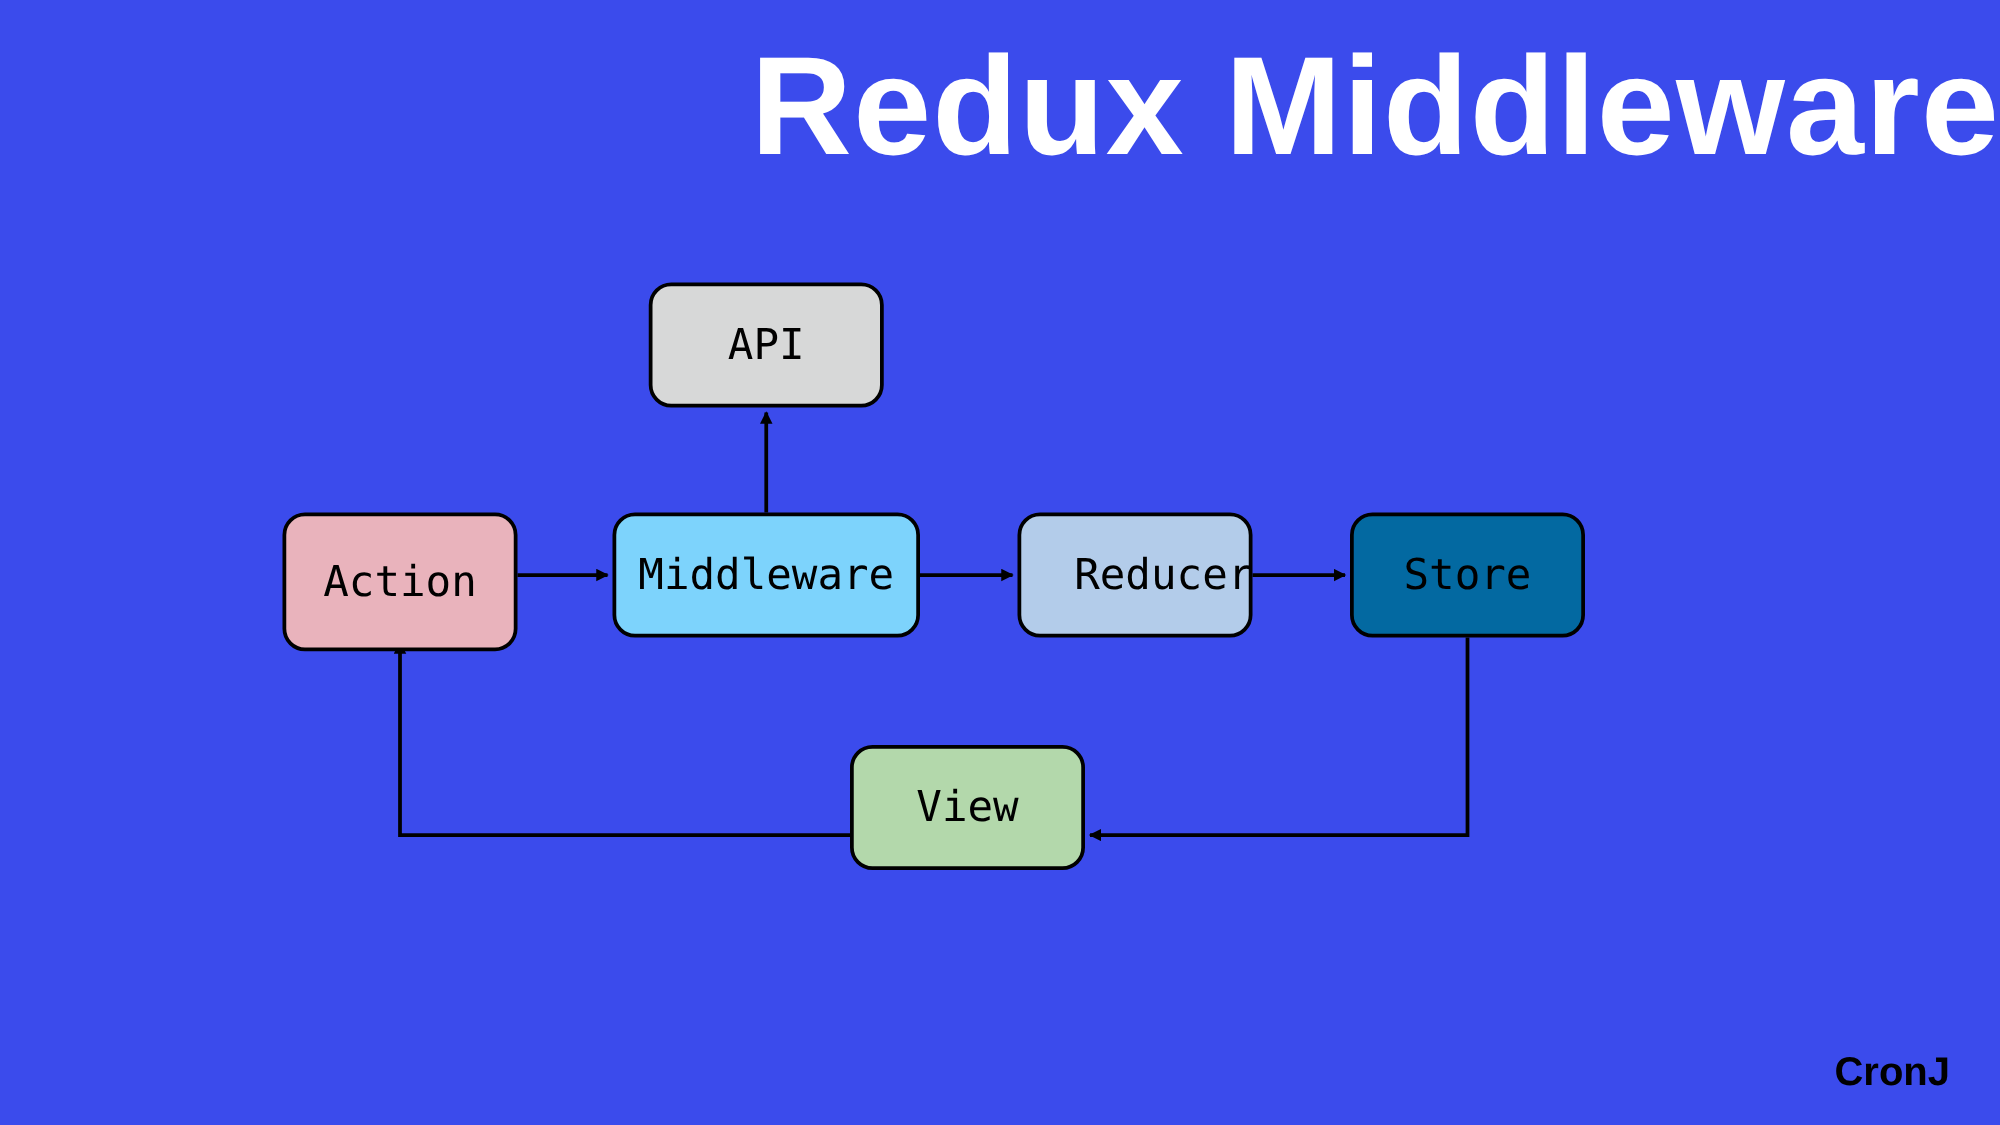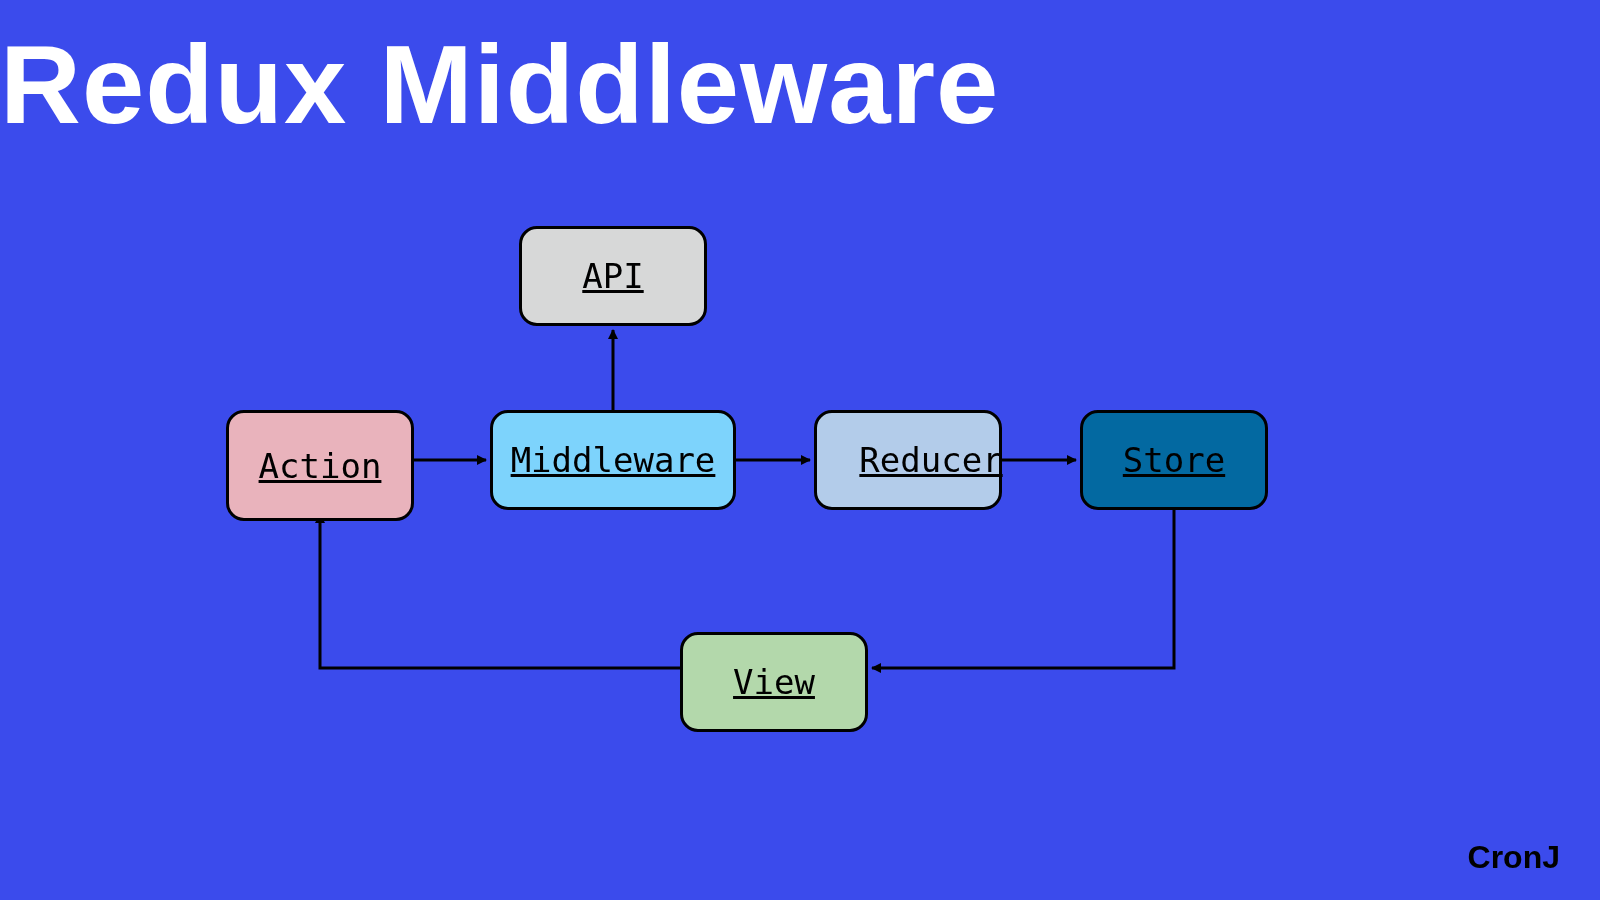--- a/index.html
+++ b/index.html
@@ -7,21 +7,21 @@
   body {
     background: #3B4BEC;
     font-family: Verdana, Geneva, sans-serif;
     position: relative;
   }
   .title {
     position: absolute;
     top: 20px;
     left: 0;
     width: 100%;
-    text-align: left;
+    text-align: right;
     color: #fff;
     font-weight: 700;
     font-size: 112px;
     letter-spacing: 1px;
   }
   .brand {
     position: absolute;
     right: 40px;
     bottom: 24px;
     color: #000;
@@ -32,21 +32,20 @@
   .node {
     position: absolute;
     border: 3px solid #000;
     border-radius: 18px;
     display: flex;
     align-items: center;
     justify-content: center;
     font-family: 'Menlo', 'Consolas', 'DejaVu Sans Mono', monospace;
     font-size: 34px;
     color: #000;
-    text-decoration: underline;
   }
   .diagram {
     position: absolute;
     left: 0; top: 0;
     width: 1600px; height: 900px;
   }
 </style>
 </head>
 <body>
 
@@ -77,18 +76,18 @@
     </div>
     <div class="node" style="left: 519px; top: 226px; width: 188px; height: 100px; background: rgb(215, 216, 216);">
       <span>API</span>
     </div>
     <div class="node" style="left: 814px; top: 410px; width: 188px; height: 100px; background: rgb(179, 204, 234); padding-left: 46px;">
       <span>Reducer</span>
     </div>
     <div class="node" style="left: 1080px; top: 410px; width: 188px; height: 100px; background: #0369a1;">
       <span>Store</span>
     </div>
-    <div class="node" style="left: 680px; top: 632px; width: 188px; height: 100px; background: rgb(179, 216, 171); align-items: center;">
+    <div class="node" style="left: 680px; top: 596px; width: 188px; height: 100px; background: rgb(179, 216, 171); align-items: center;">
       <span>View</span>
     </div>
   </div>
 
 <div class="brand">CronJ</div>
 
 </body></html>

